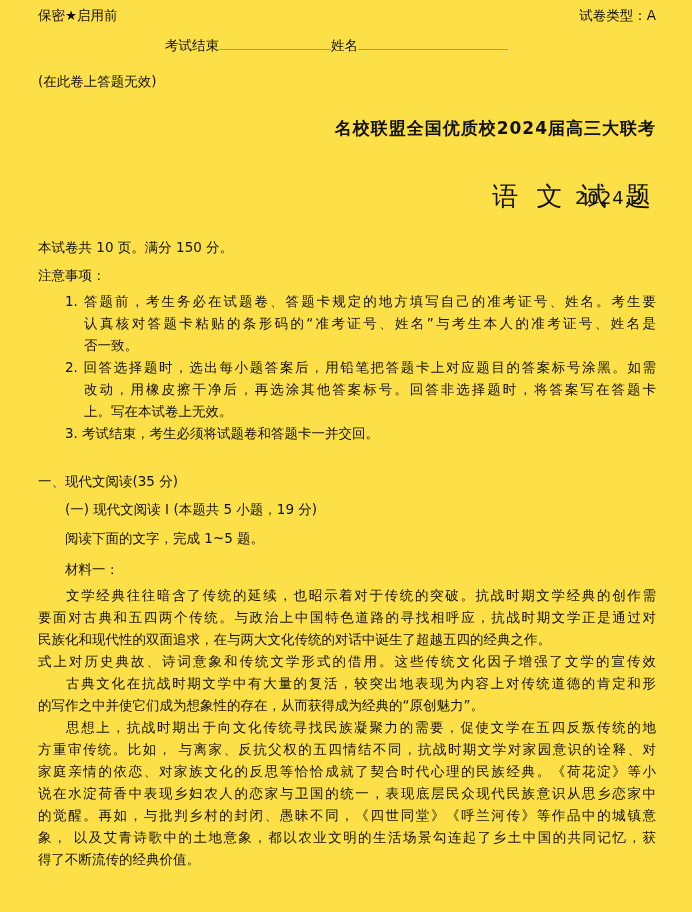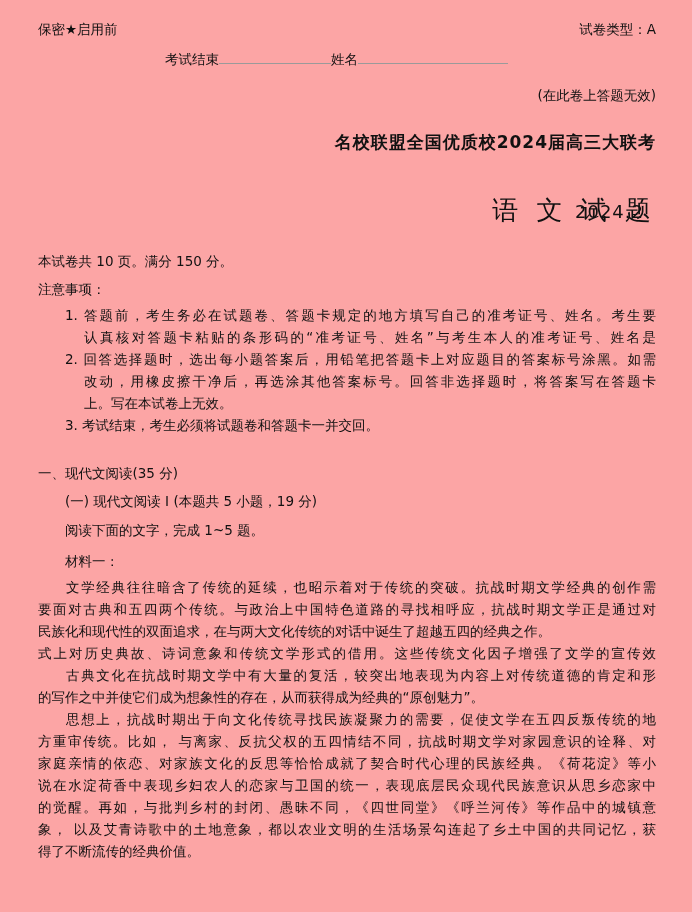--- a/index.html
+++ b/index.html
@@ -1,33 +1,33 @@
 <!DOCTYPE html>
 <html><head>
 <meta charset="utf-8">
 <style>
   html,body{margin:0;padding:0;background:#e8e8e8;}
   .page{
     position:relative;
     width:692px;height:912px;
     margin:0 auto;
-    background:#fca5a5;
+    background:#fde047;
     color:#111;
     font-family:"DejaVu Sans","Liberation Sans",sans-serif;
     font-size:13.5px;
     overflow:hidden;
     box-sizing:border-box;
-    padding:18px 36px 0 38px;
+    padding:4px 36px 0 38px;
   }
   .hdr-row{display:flex;justify-content:space-between;line-height:22px;}
   .fields-row{margin-top:8px;margin-left:127px;line-height:22px;height:22px;}
   .ufield{display:inline-block;border-bottom:1.5px solid #9a9a9a;height:15px;vertical-align:baseline;}
   .ufield.adm{width:112px;}
   .ufield.name{width:150px;margin-right:0;}
-  .invalid-note{margin-top:14px;text-align:right;line-height:22px;}
+  .invalid-note{margin-top:14px;text-align:left;line-height:22px;}
   .exam-title{margin-top:24px;text-align:right;font-size:17px;font-weight:600;letter-spacing:1px;line-height:24px;}
   .subject-row{position:relative;margin-top:42px;height:28px;}
   .subject-title{text-align:right;font-size:26px;font-weight:400;letter-spacing:5px;line-height:28px;}
   .exam-date{position:absolute;left:537px;top:5px;font-size:18px;letter-spacing:1px;}
   .paper-info{margin-top:26px;line-height:22px;}
   .notice-heading{margin-top:6px;line-height:22px;}
   .notes{margin-top:4px;margin-left:27px;}
   .line{line-height:22px;text-align:justify;text-align-last:justify;overflow:hidden;}
   .line.last{text-align-last:left;}
   .indent{text-indent:28px;}
@@ -66,20 +66,21 @@
   </div>
 
   <div class="paper-info">本试卷共 10 页。满分 150 分。</div>
 
   <div class="notice-heading">注意事项：</div>
 
   <div class="notes">
     <div>
       <div class="line"><span class="num">1.</span><span>答题前，考生务必在试题卷、答题卡规定的地方填写自己的准考证号、姓名。考生要</span></div>
       <div class="line note-wrap">认真核对答题卡粘贴的条形码的“准考证号、姓名”与考生本人的准考证号、姓名是</div>
+      <div class="line note-wrap last">否一致。</div>
     </div>
     <div>
       <div class="line"><span class="num">2.</span><span>回答选择题时，选出每小题答案后，用铅笔把答题卡上对应题目的答案标号涂黑。如需</span></div>
       <div class="line note-wrap">改动，用橡皮擦干净后，再选涂其他答案标号。回答非选择题时，将答案写在答题卡</div>
       <div class="line note-wrap last">上。写在本试卷上无效。</div>
     </div>
     <div>
       <div class="line last"><span class="num">3.</span><span>考试结束，考生必须将试题卷和答题卡一并交回。</span></div>
     </div>
   </div>

